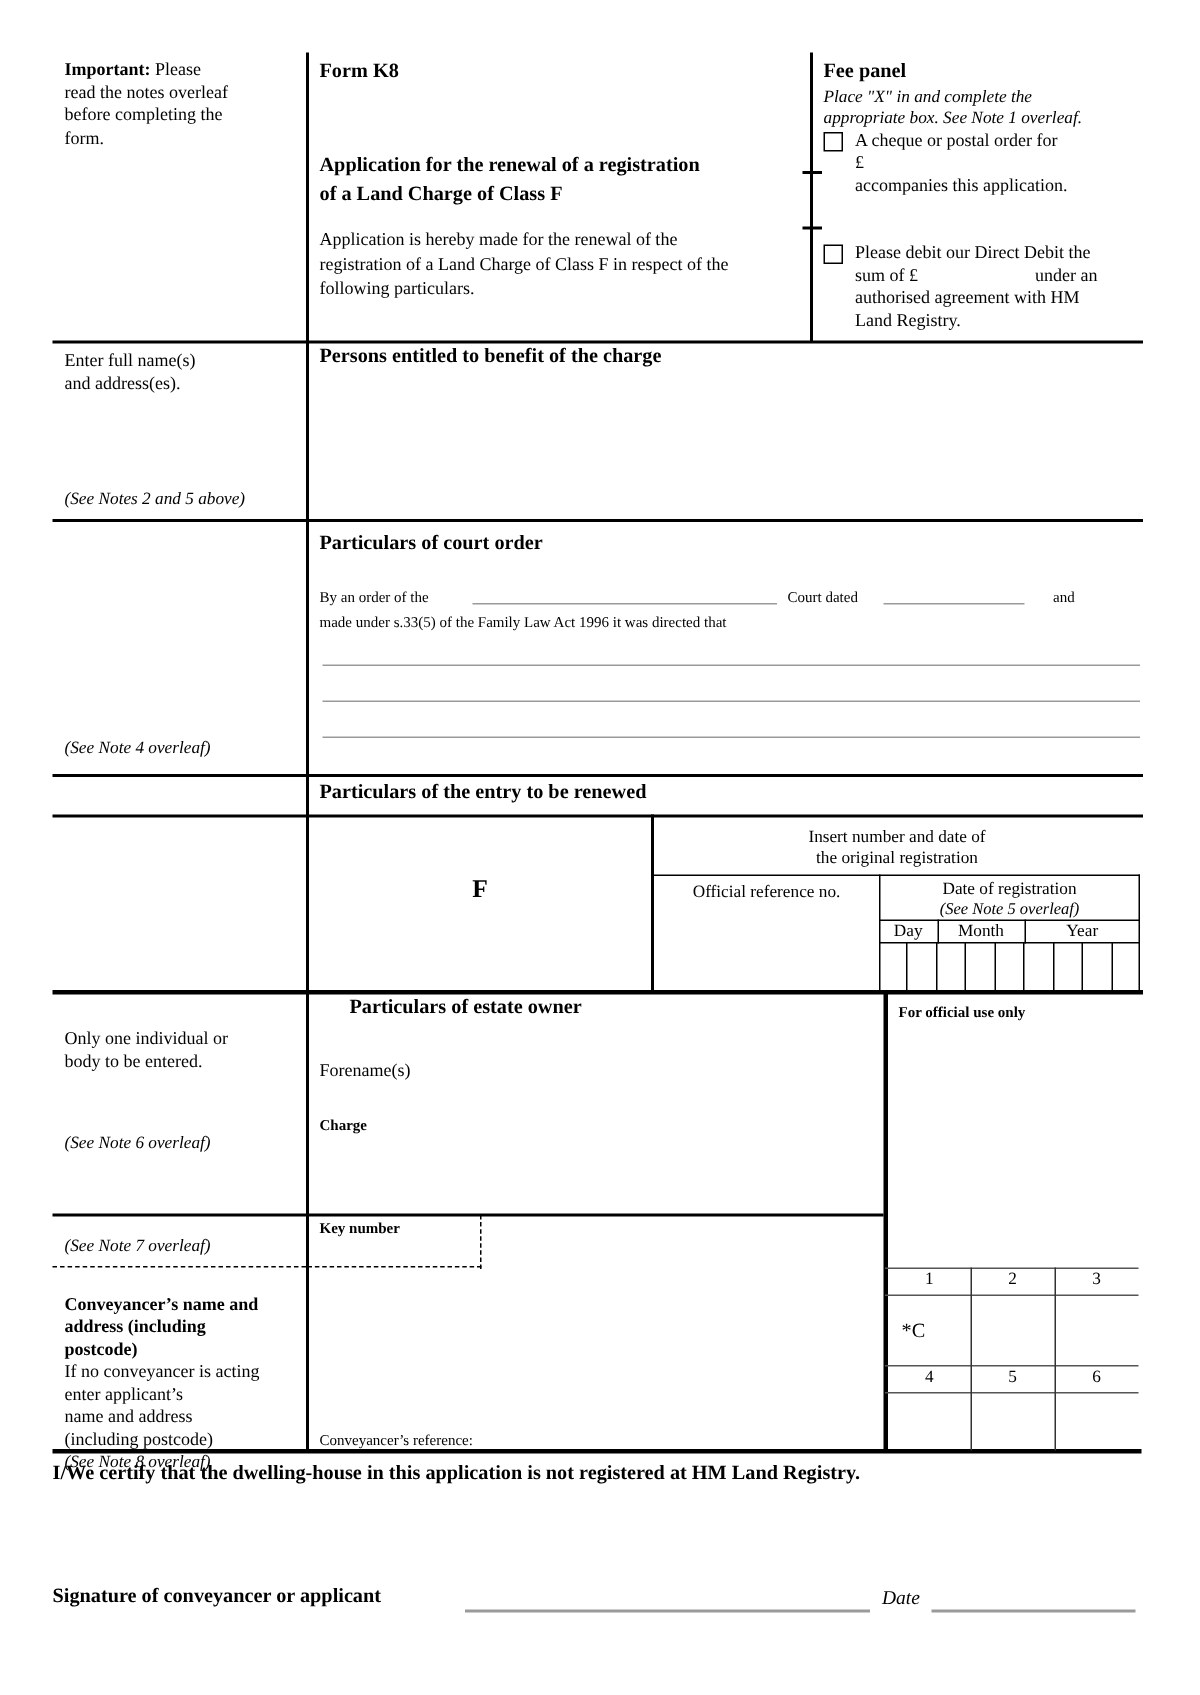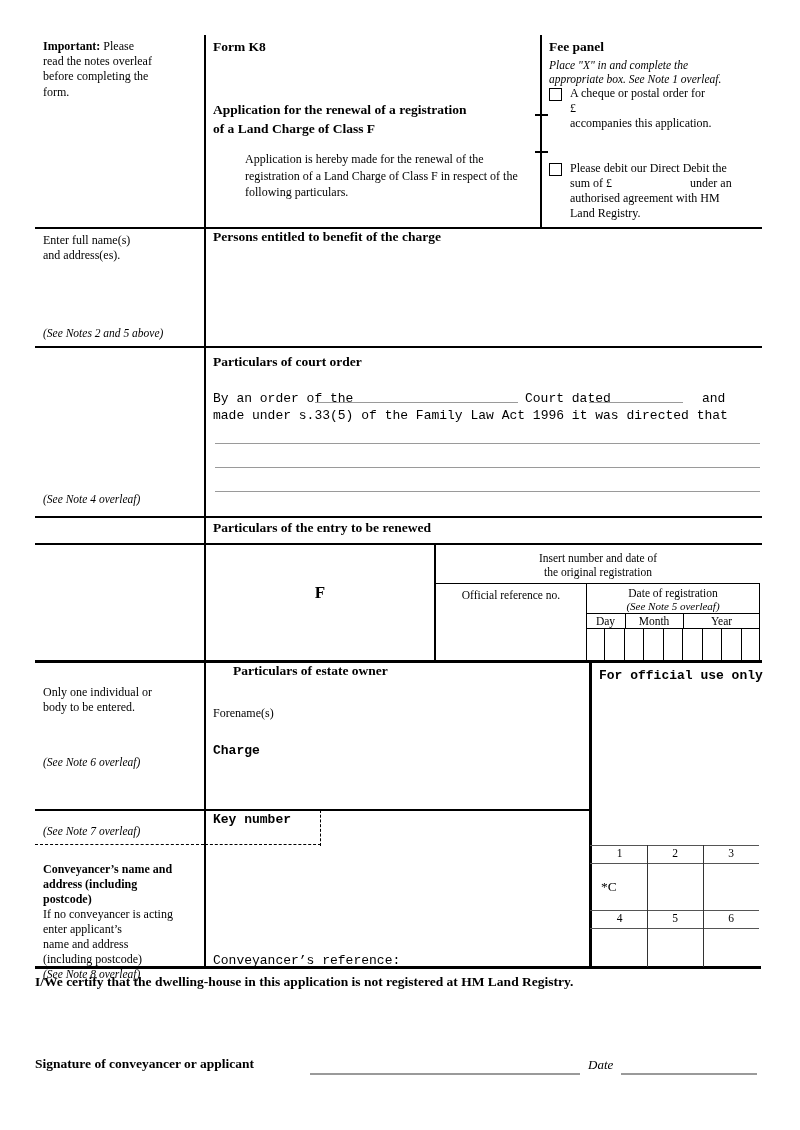--- a/index.html
+++ b/index.html
@@ -6,21 +6,21 @@
   .page {
     position:relative; width:800px; height:1130px; background:#fff;
     font-family:"Liberation Serif","DejaVu Serif",serif; color:#000;
     overflow:hidden;
   }
   .t  { position:absolute; font-size:12px; line-height:15.2px; white-space:pre-line; }
   .b  { font-weight:bold; }
   .i  { font-style:italic; }
   .s11 { font-size:11px; line-height:13.5px; }
   .s115{ font-size:11.5px; line-height:14px; }
-  .s125{ font-size:13px;font-family:Liberation Mono, monospace; }
+  .s125{ font-size:10px; }
   .s13 { font-size:13px; }
   .h   { font-size:13.5px; font-weight:bold; }
   .hl { position:absolute; background:#000; height:2px; }
   .hl1 { position:absolute; background:#000; height:1px; }
   .hl3 { position:absolute; background:#000; height:3px; }
   .vl { position:absolute; background:#000; width:2px; }
   .vl1 { position:absolute; background:#000; width:1px; }
   .vl3 { position:absolute; background:#000; width:3px; }
   .grule { position:absolute; background:#9a9a9a; height:1px; }
   .cb { position:absolute; width:13px; height:13px; border:1.5px solid #000; background:#fff; box-sizing:border-box; }
@@ -50,21 +50,21 @@
   <div class="hl3" style="left:35px; top:966px; width:726px;"></div>
 
   <div class="t" style="left:43px; top:39px; width:158px;"><b class="b">Important:</b><span> Please
 read the notes overleaf
 before completing the
 form.</span></div>
 
   <div class="t h" style="left:213px; top:39px;">Form K8</div>
   <div class="t h" style="left:213px; top:100px; width:330px; line-height:19px;">Application for the renewal of a registration
 of a Land Charge of Class F</div>
-  <div class="t" style="left:213px; top:151px; width:330px; line-height:16.5px;margin-left:32px;">Application is hereby made for the renewal of the
+  <div class="t" style="left:213px; top:151px; width:330px; line-height:16.5px;">Application is hereby made for the renewal of the
 registration of a Land Charge of Class F in respect of the
 following particulars.</div>
 
   <div class="t h" style="left:549px; top:39px;">Fee panel</div>
   <div class="t i s115" style="left:549px; top:58px; width:205px;">Place "X" in and complete the
 appropriate box. See Note 1 overleaf.</div>
   <div class="cb" style="left:549px; top:88px;"></div>
   <div class="t" style="left:570px; top:86px; width:185px; line-height:15px;">A cheque or postal order for
 £
 accompanies this application.</div>

